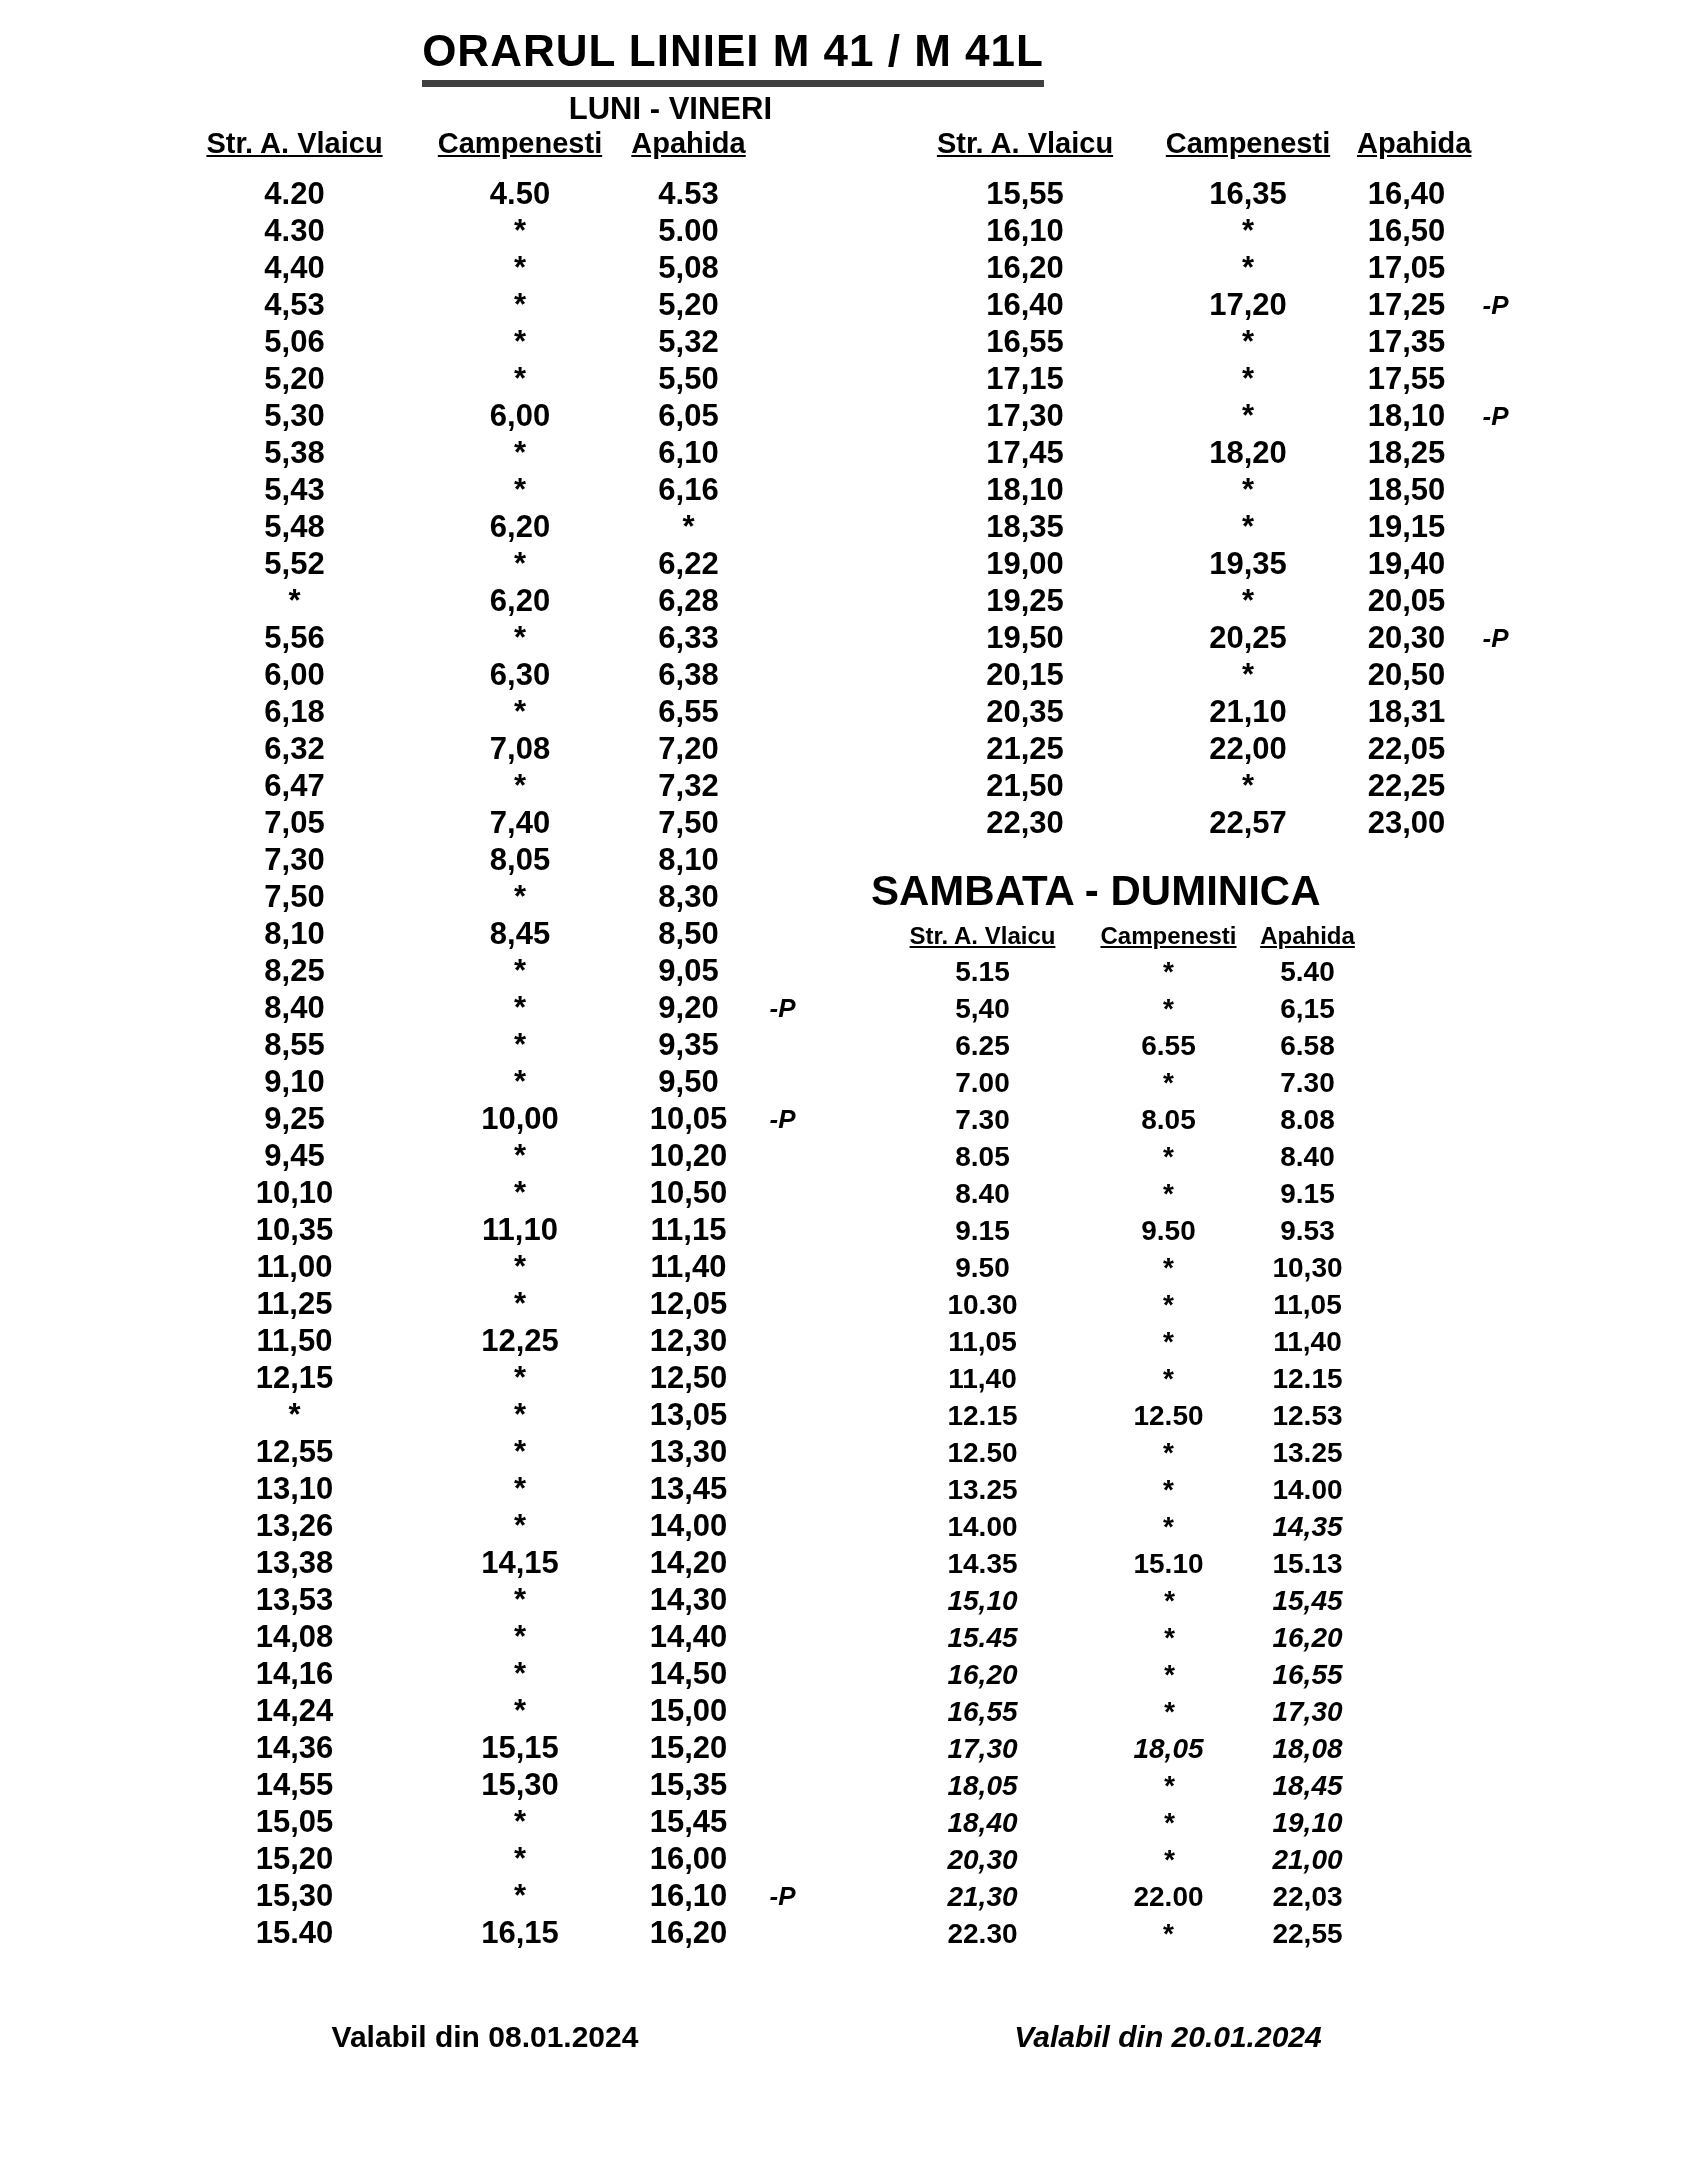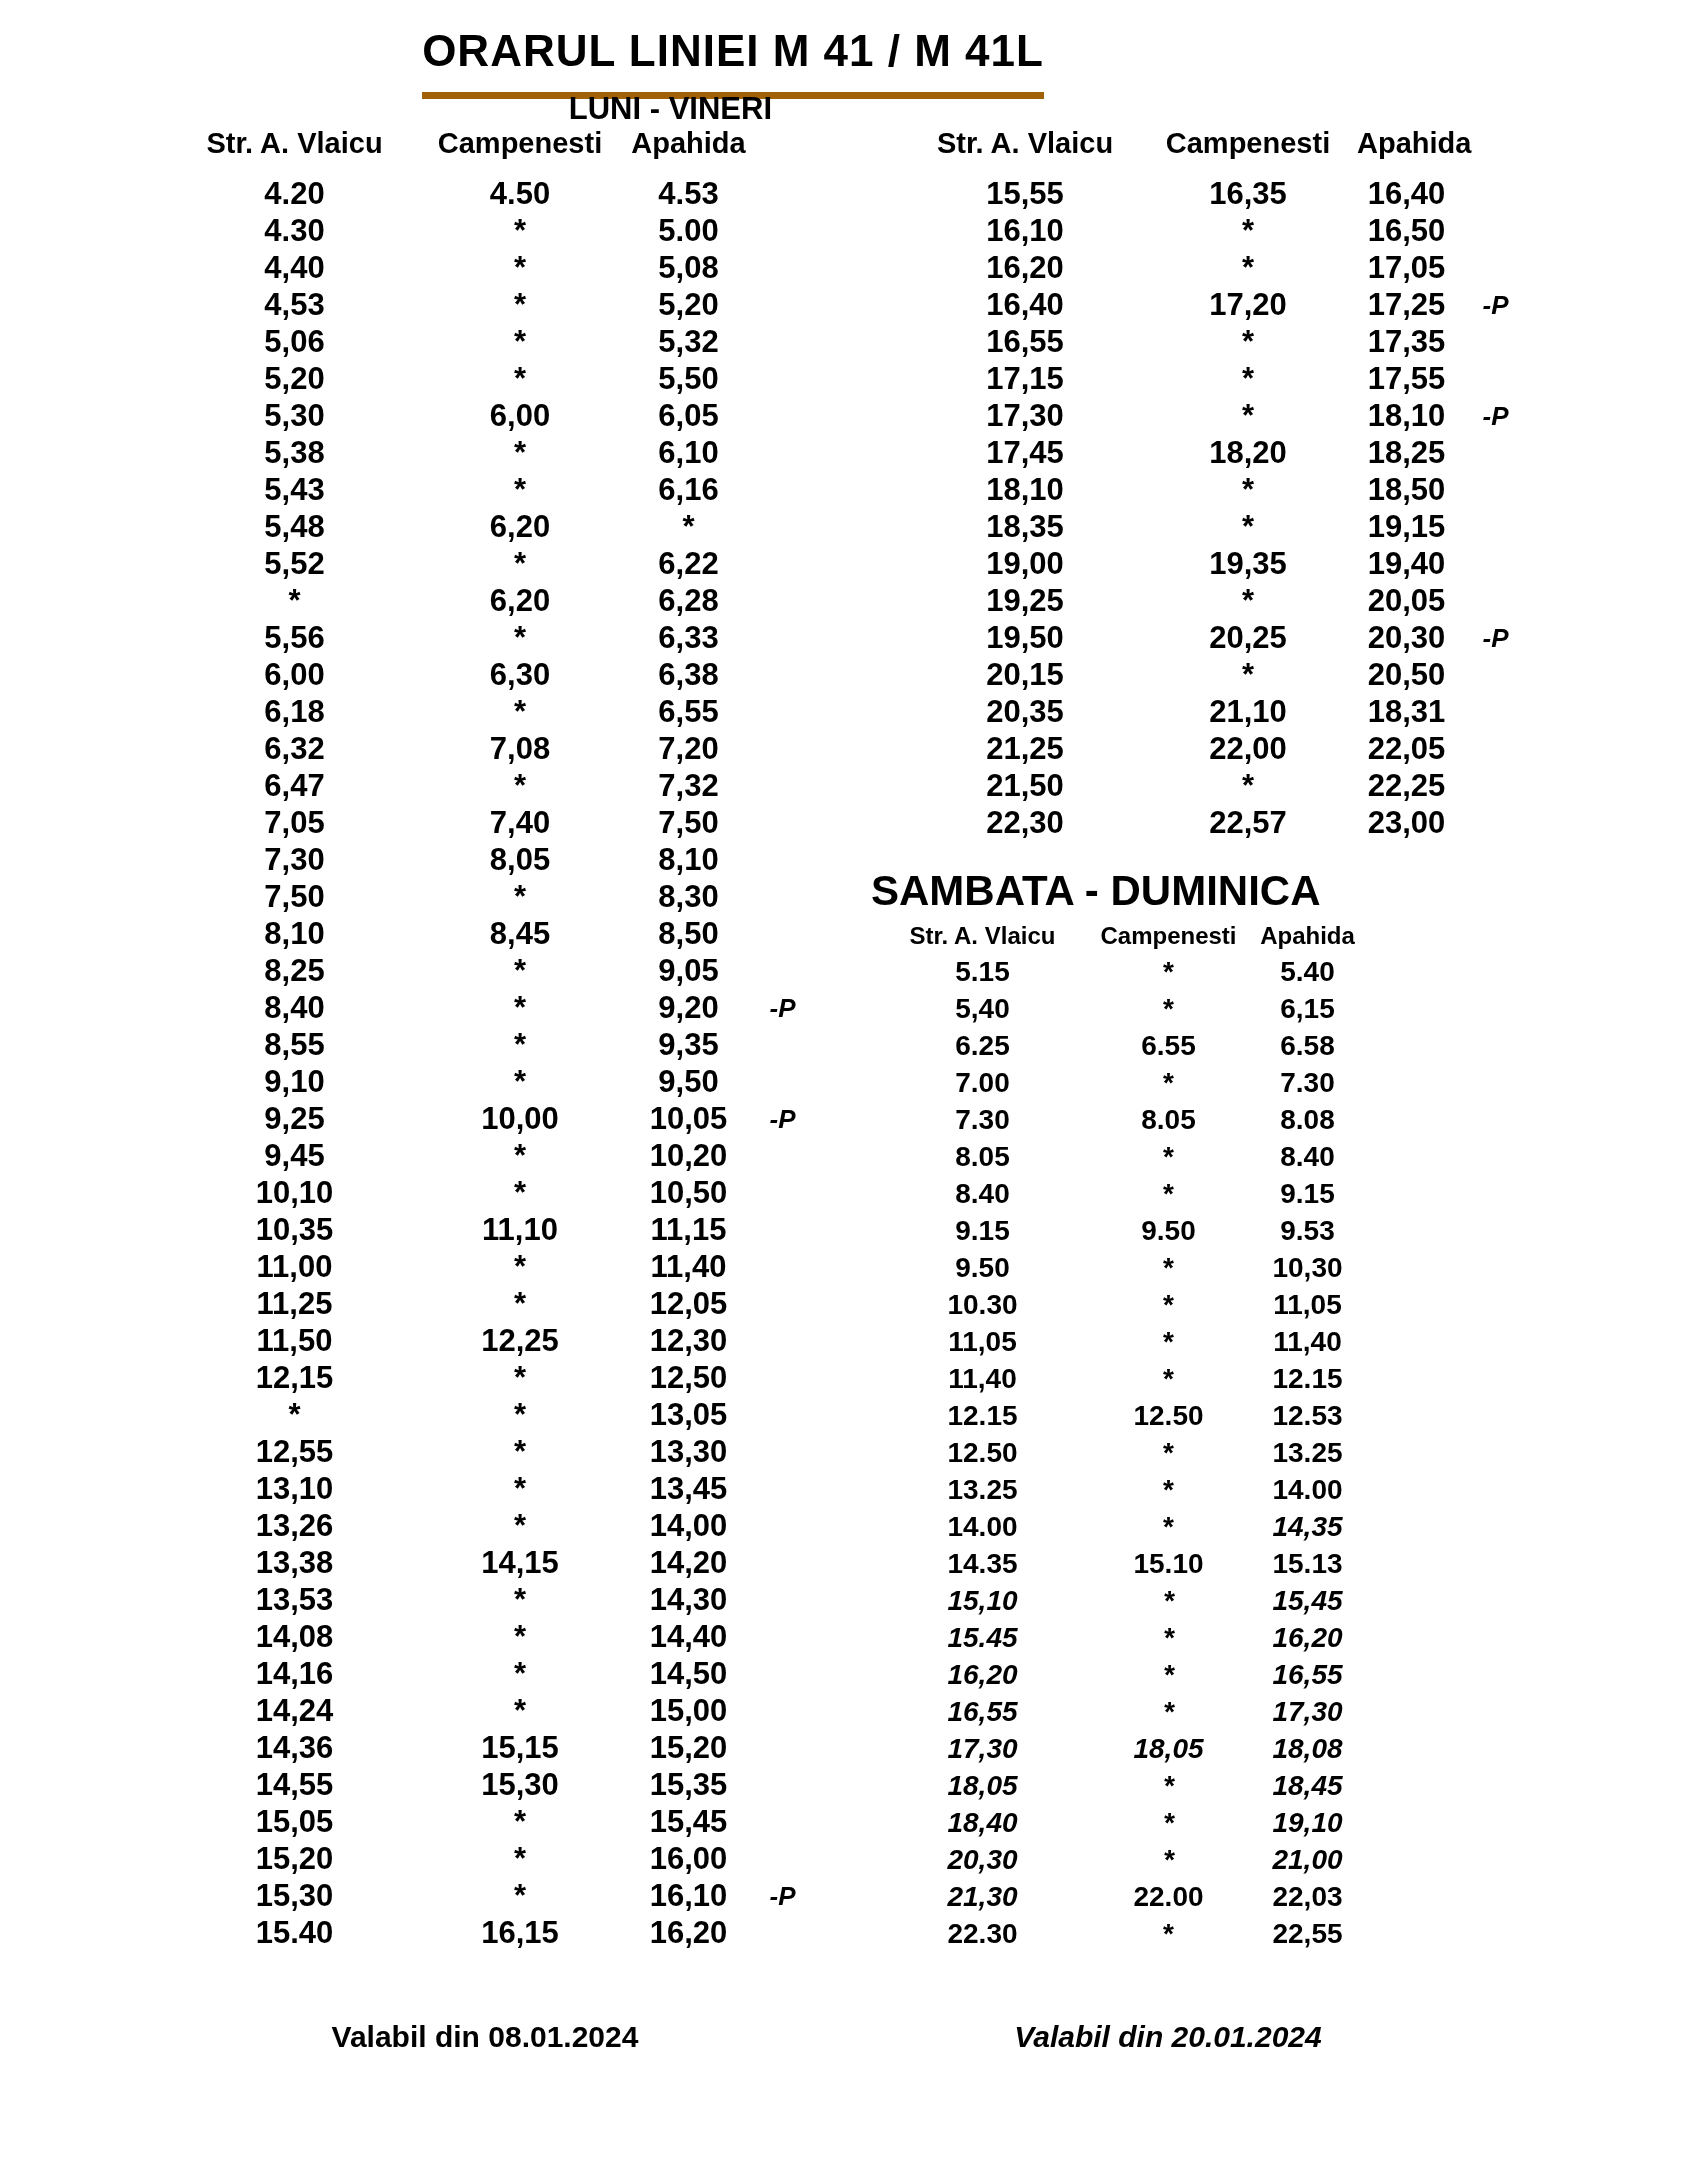--- a/index.html
+++ b/index.html
@@ -4,36 +4,36 @@
 <style>
   html,body{margin:0;padding:0;background:#ffffff;}
   .page{
     position:relative;width:1683px;height:2178px;background:#ffffff;
     font-family:"Liberation Sans","DejaVu Sans",sans-serif;color:#000;
     overflow:hidden;
   }
   .title-wrap{position:absolute;left:238px;top:26px;width:990px;text-align:center;}
   .title{
     display:inline-block;font-size:44px;font-weight:bold;letter-spacing:1px;
-    border-bottom:7px solid #a16207;padding-bottom:16px;white-space:nowrap;
+    border-bottom:7px solid #404040;padding-bottom:4px;white-space:nowrap;
   }
   .subtitle{
     position:absolute;left:376px;top:91px;width:396px;text-align:right;
     font-size:31px;font-weight:bold;white-space:nowrap;
   }
   .sect-title{
     position:absolute;left:871px;top:867px;width:554px;text-align:left;
     font-size:42px;font-weight:bold;white-space:nowrap;
   }
   
   .tbl{position:absolute;}
   .tbl .hrow,.tbl .row{display:grid;align-items:center;}
   .tbl .row{height:37px;}
   .cell{text-align:center;font-weight:bold;font-size:31px;white-space:nowrap;line-height:1;}
-  .hcell{text-align:center;font-weight:bold;font-size:29px;white-space:nowrap;}
+  .hcell{text-align:center;font-weight:bold;font-size:29px;white-space:nowrap;text-decoration:underline;}
   .marker{font-style:italic;font-size:26px;}
   .it{font-style:italic;}
 
   #tbl-left{left:178px;top:119px;}
   #tbl-left .hrow{grid-template-columns:233px 218px 119px 69px;height:48px;}
   #tbl-left .row{grid-template-columns:233px 218px 119px 69px;}
   #tbl-left .rows{margin-top:8px;}
 
   #tbl-right{left:911px;top:119px;}
   #tbl-right .hrow{grid-template-columns:228px 218px 99px 79px;height:48px;}

